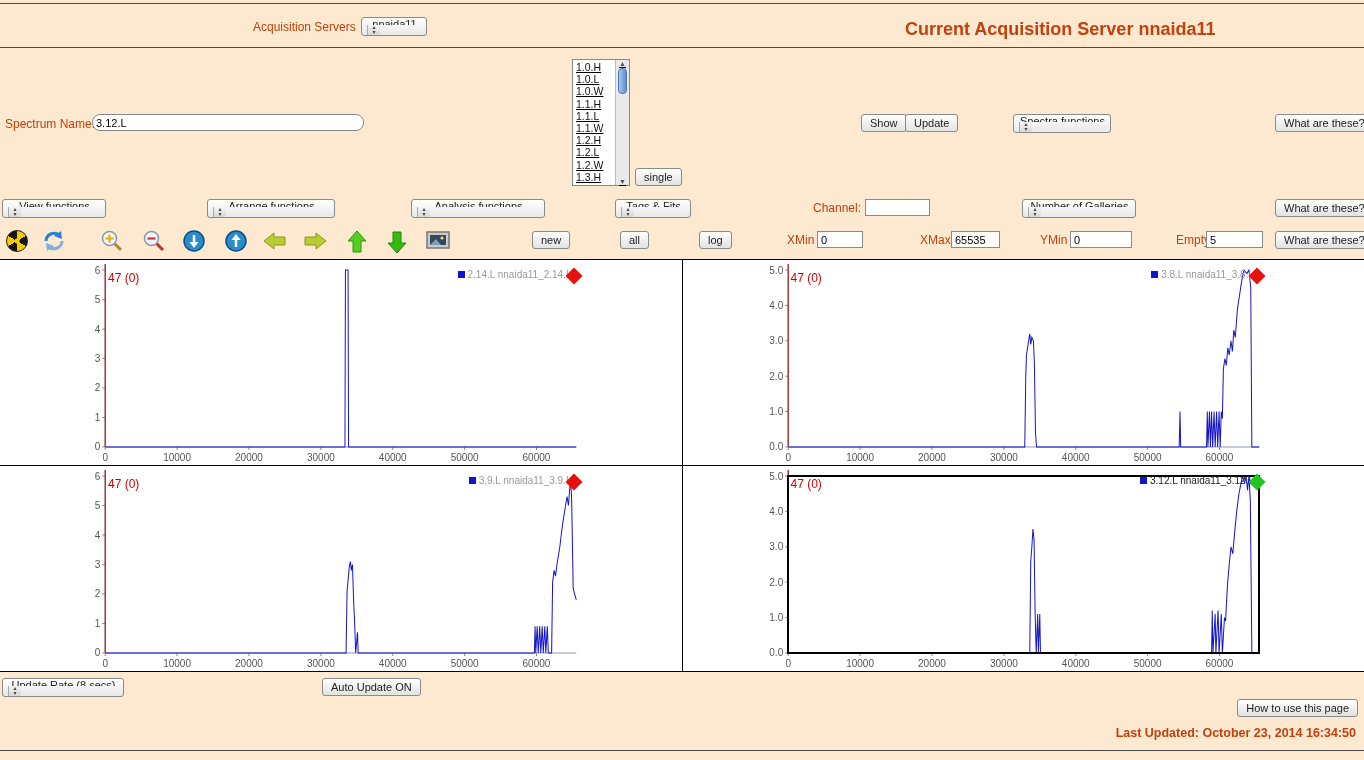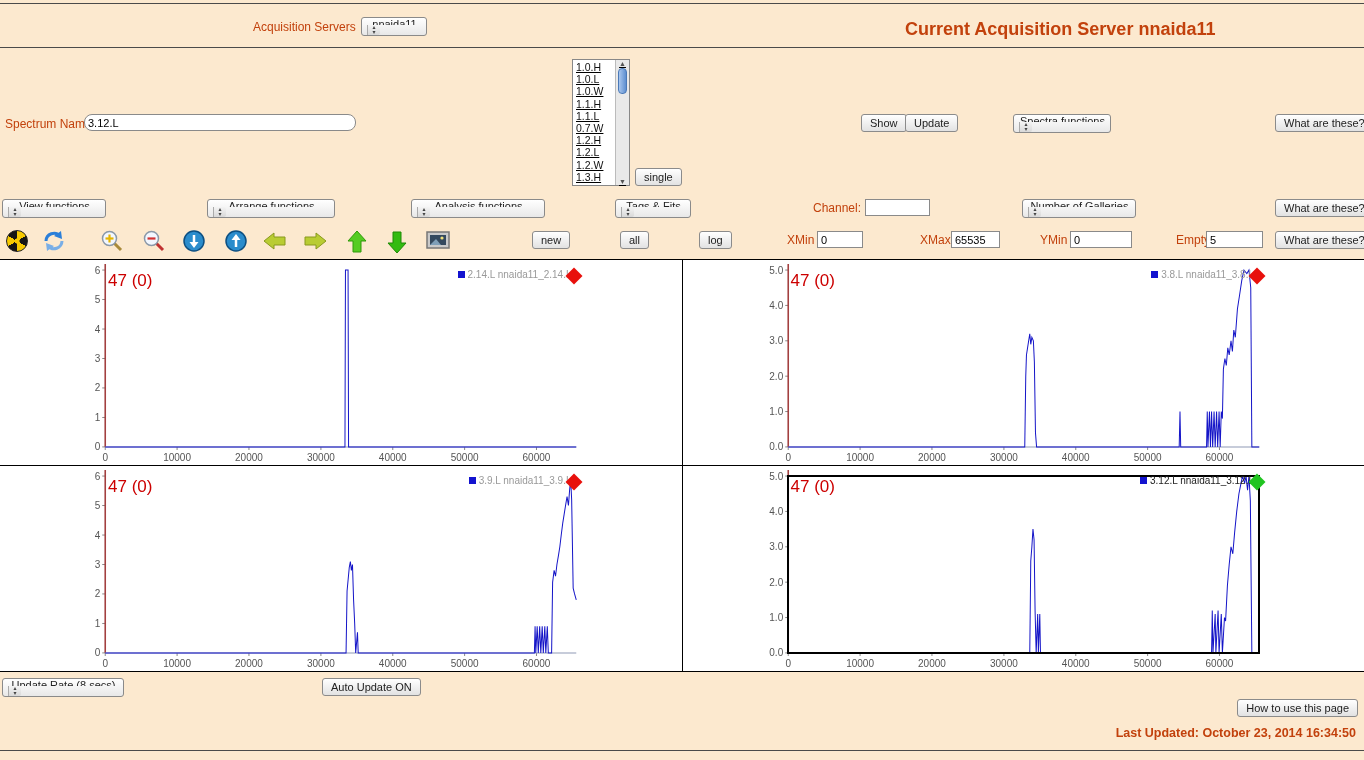--- a/index.html
+++ b/index.html
@@ -19,21 +19,21 @@
   .lb-thumb{width:9px;height:26px;background:linear-gradient(90deg,#a8c6ee,#5e8fd0);border:1px solid #4a79b8;border-radius:4px;margin-top:1px;box-sizing:border-box;}
   .lb-spacer{flex:1;}
   .icon{position:absolute;top:229px;width:26px;height:24px;}
   .rad{width:20px;height:20px;margin:1px;border-radius:50%;border:1px solid #222;
        background:radial-gradient(circle,#f6c900 0 2.5px,rgba(0,0,0,0) 2.6px),
        conic-gradient(#f6c900 0 60deg,#151515 60deg 120deg,#f6c900 120deg 180deg,#151515 180deg 240deg,#f6c900 240deg 300deg,#151515 300deg 360deg);}
   .grid{position:absolute;left:0;top:259px;width:1364px;height:413px;box-sizing:border-box;border-top:1px solid #000;border-bottom:1px solid #000;background:#000;display:grid;grid-template-columns:1fr 1fr;grid-template-rows:1fr 1fr;gap:1px;}
   .cell{position:relative;background:#fff;overflow:hidden;}
   .chart{position:absolute;left:0;top:0;width:100%;height:100%;}
   .tick{font-size:10px;fill:#555;font-family:"Liberation Sans",sans-serif;}
-  .counts{position:absolute;left:108px;top:11px;color:#cc0000;font-size:17px;}
+  .counts{position:absolute;left:108px;top:11px;color:#cc0000;font-size:12px;}
   .legend{position:absolute;top:9px;right:110px;font-size:10px;color:#999;display:flex;align-items:center;gap:3px;white-space:nowrap;}
   .lg-sq{width:7px;height:7px;background:#1313cf;display:inline-block;}
   .diamond{position:absolute;left:568px;top:10px;width:12px;height:12px;transform:rotate(45deg);}
   .sel-rect{display:none;position:absolute;left:104px;top:9px;width:473px;height:179px;border:2px solid #000;box-sizing:border-box;}
   .footer-btns{position:absolute;left:2px;top:699px;display:flex;gap:5px;}
 </style>
 </head>
 <body>
 
 <div id="app">
@@ -45,30 +45,30 @@
     <span class="stepper">
         <span>▴</span>
         <span>▾</span>
       </span>
   </div>
   <span class="lbl bold" style="left:905px;top:19px">Current Acquisition Server nnaida11</span>
 
   <div class="hline" style="top:47px"></div>
 
   <span class="lbl" style="left:5px;top:117px">Spectrum Name:</span>
-  <input class="inp" style="left: 84px; top: 114px; width: 272px; border-radius: 8px;" value="3.12.L">
+  <input class="inp" style="left: 92px; top: 114px; width: 272px; border-radius: 8px;" value="3.12.L">
 
   <div class="listbox">
     <div class="lb-items">
         <div>1.0.H</div>
         <div>1.0.L</div>
         <div>1.0.W</div>
         <div>1.1.H</div>
         <div>1.1.L</div>
-        <div>0.7.W</div>
+        <div>1.1.W</div>
         <div>1.2.H</div>
         <div>1.2.L</div>
         <div>1.2.W</div>
         <div>1.3.H</div>
       </div>
     <div class="lb-scroll">
       <span>▲</span>
       <div class="lb-thumb"></div>
       <div class="lb-spacer"></div>
       <span>▼</span>

